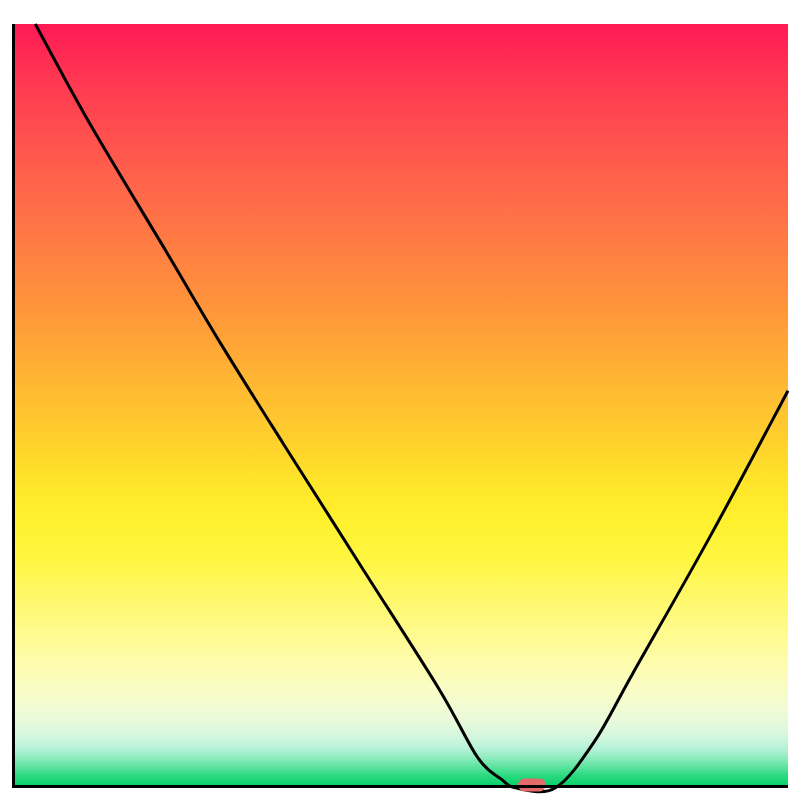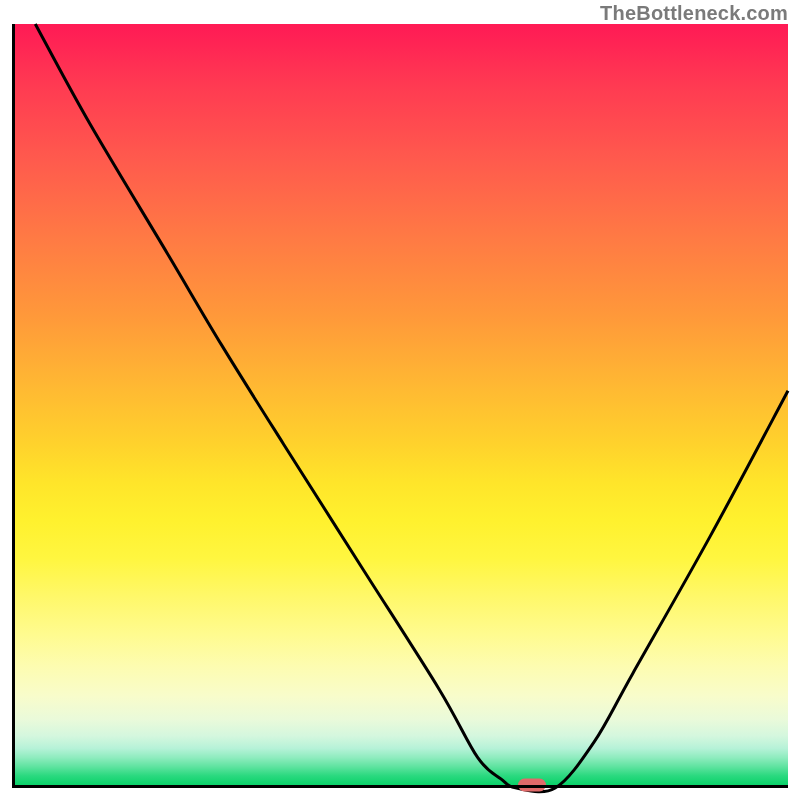--- a/index.html
+++ b/index.html
@@ -83,21 +83,20 @@
     height: 13px;
     border-radius: 7px;
     background: #e16a6a;
     transform: translate(-50%, -50%);
   }
 </style>
 </head>
 <body>
 <div class="container">
 
-  <div class="attribution">TheBottleneck.com</div>
 
   <div class="plot">
     <div class="gradient"></div>
 
     <svg class="curve" viewBox="0 0 776 764" preserveAspectRatio="none">
       <path id="curve-path" fill="none" stroke="#000" stroke-width="3" stroke-linejoin="round" stroke-linecap="butt" d="M 23.279999999999998 0 C 32.33333333333333 16.55333333333334 55.613333333333344 61.12000000000004 77.60000000000001 99.32000000000005 C 99.58666666666667 137.52000000000007 133.21333333333334 192.27333333333337 155.20000000000002 229.20000000000005 C 177.1866666666667 266.1266666666667 190.12 289.04666666666674 209.52 320.88000000000005 C 228.92000000000002 352.71333333333337 248.31999999999996 383.2733333333333 271.59999999999997 420.2 C 294.87999999999994 457.12666666666667 323.3333333333333 501.6933333333334 349.2 542.44 C 375.06666666666666 583.1866666666667 407.40000000000003 632.8466666666666 426.8 664.68 C 446.2 696.5133333333333 455.25333333333333 718.4146666666667 465.59999999999997 733.44 C 475.9466666666666 748.4653333333334 482.4133333333333 749.7386666666666 488.88 754.832 C 495.3466666666667 759.9253333333334 495.3466666666667 762.472 504.40000000000003 764 C 513.4533333333334 765.528 530.2666666666667 771.64 543.1999999999999 764 C 556.1333333333332 756.36 569.0666666666666 737.26 582 718.16 C 594.9333333333334 699.06 601.4000000000001 683.78 620.8000000000001 649.4 C 640.2 615.02 672.5333333333333 558.9933333333333 698.4 511.88 C 724.2666666666667 464.76666666666665 763.0666666666666 390.9133333333333 776 366.71999999999997"></path>
     </svg>
 
     <div id="min-marker" class="marker" style="left: 519.92px; top: 761px; background: rgb(225, 106, 106);"></div>
 

